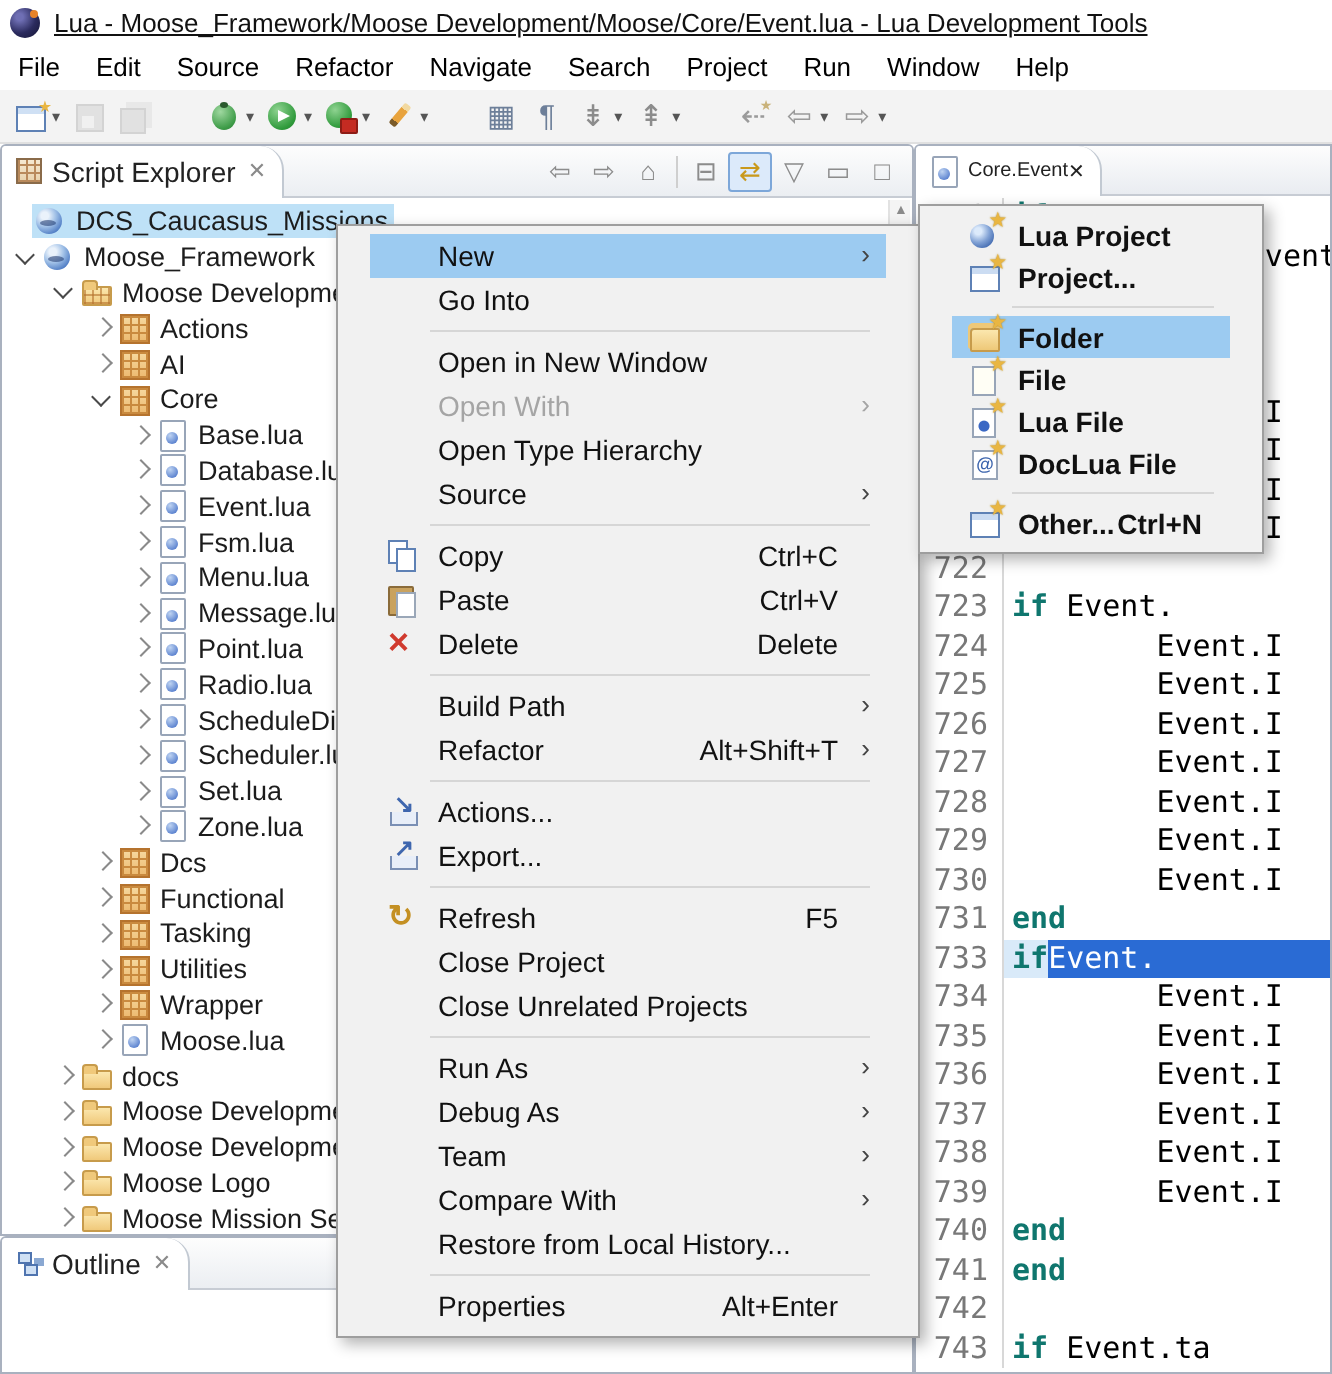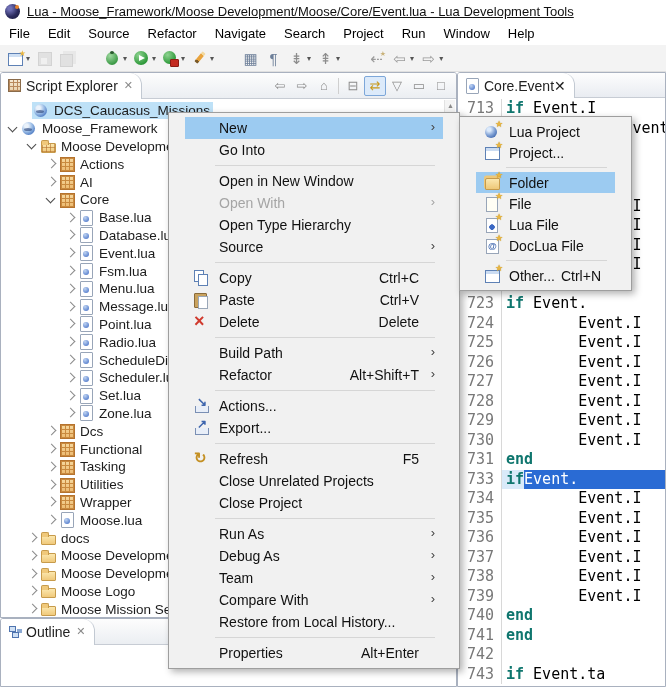--- a/index.html
+++ b/index.html
@@ -112,36 +112,36 @@
   .ic-view-explorer { width:13px; height:13px; margin-right:5px; border:1px solid #8a6b4a;
     background-image:
       repeating-linear-gradient(0deg, #b98a5c 0 1px, transparent 1px 4px),
       repeating-linear-gradient(90deg, #b98a5c 0 1px, transparent 1px 4px),
       linear-gradient(#f5e9d2,#e8d2ac); }
 
   
   #editor { left:457px; top:72px; width:209px; height:615px; border-radius:3px 0 0 0; }
   .ed-tabbar { height:25px; background:linear-gradient(#fdfdfd,#e9ecf1); border-bottom:1px solid #c7ccd4; display:flex; }
   .ed-tab { display:flex; align-items:center; height:25px; padding:0 8px 0 6px; background:#fff;
-    border-right:1px solid #c2c9d2; border-radius:3px 12px 0 0; font-size:14px; color:#222; }
+    border-right:1px solid #c2c9d2; border-radius:3px 12px 0 0; font-size:10px; color:#222; }
   .ed-tab .ti { margin-right:4px; }
   .ed-body { position:absolute; left:0; top:26px; right:0; bottom:0; background:#fff;
     font-family:"DejaVu Sans Mono", monospace; font-size:15px; }
   .cl { display:flex; height:19.5px; line-height:19.5px; white-space:pre; }
   .ln { width:44px; flex:none; text-align:right; padding-right:7px; color:#787878; border-right:1px solid #d8d8d8; }
   .code { padding-left:4px; flex:1; display:flex; white-space:pre; overflow:hidden; color:#000; }
   .kw { color:#0f766e; font-weight:bold;text-align:right; }
   .cl.cur .code { background:#d9eaf9; }
   .selx { background:#2a6bd4; color:#fff; flex:1; }
 
   
   .menu { position:absolute; background:#f1f1f1; border:1px solid #9e9e9e; box-shadow:3px 3px 7px rgba(0,0,0,.3);
     padding:4px 16px; font-size:14px; color:#111; z-index:100; }
   #context-menu { left:168px; top:112px; width:292px; }
-  #new-submenu { left:459px; top:116px; width:173px; z-index:101; }
+  #new-submenu { left:459px; top:102px; width:173px; z-index:101;font-weight:bold; }
   .mrow { position:relative; display:flex; align-items:center; height:22px; padding:0 24px 0 34px; }
   #new-submenu .mrow { height:21px; padding:0 14px 0 33px; }
   .mrow.hl { background:#9ccbf1; }
   .mrow.dis { color:#a5a5a5; }
   .mlab { white-space:nowrap; }
   .msc { margin-left:auto; white-space:nowrap; }
   .marr { position:absolute; right:8px; top:50%; transform:translateY(-58%); font-size:13px; color:#444; }
   .mrow.dis .marr { color:#a5a5a5; }
   .msep { height:1px; background:#d6d6d6; margin:4px 8px 4px 30px; }
 
@@ -269,21 +269,21 @@
           <span class="eh-btn">⌂</span>
           <span class="eh-sep"></span>
           <span class="eh-btn">⊟</span>
           <span class="eh-btn active">⇄</span>
           <span class="eh-btn">▽</span>
           <span class="eh-btn">▭</span>
           <span class="eh-btn">□</span>
         </div>
     </div>
     <div class="tree">
-        <div class="tree-row selected" style="padding-left: 16px;">
+        <div class="tree-row selected" style="padding-left: 0;">
           <span class="tw "></span>
           <span class="hlwrap">
             <span class="ti ti-lua-project"></span>
             <span>DCS_Caucasus_Missions</span>
           </span>
         </div>
         <div class="tree-row" style="padding-left: 4px;">
           <span class="tw tw-open"></span>
           <span class="hlwrap">
             <span class="ti ti-lua-project"></span>
@@ -606,25 +606,25 @@
         <span class="mlab">Export...</span>
         <span class="msc"></span>
       </div>
       <div class="msep"></div>
       <div class="mrow">
         <span class="mic mic-refresh"></span>
         <span class="mlab">Refresh</span>
         <span class="msc">F5</span>
       </div>
       <div class="mrow">
+        <span class="mlab">Close Project</span>
+        <span class="msc"></span>
+      </div>
+      <div class="mrow">
         <span class="mlab">Close Unrelated Projects</span>
-        <span class="msc"></span>
-      </div>
-      <div class="mrow">
-        <span class="mlab">Close Project</span>
         <span class="msc"></span>
       </div>
       <div class="msep"></div>
       <div class="mrow">
         <span class="mlab">Run As</span>
         <span class="msc"></span>
         <span class="marr">›</span>
       </div>
       <div class="mrow">
         <span class="mlab">Debug As</span>

